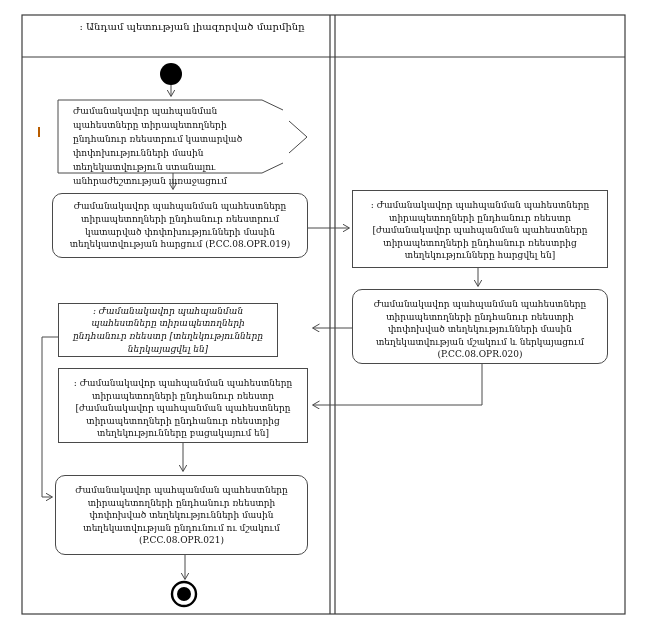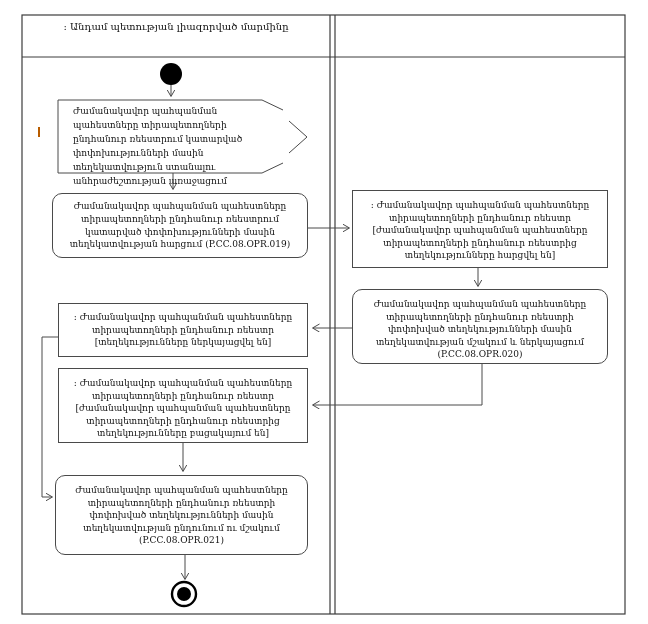--- a/index.html
+++ b/index.html
@@ -48,33 +48,33 @@
     <path d="M352,328 L313,328" fill="none" stroke="#4a4a4a" stroke-width="1" marker-end="url(#arr)"></path>
     <path d="M482,364 L482,405 L313,405" fill="none" stroke="#4a4a4a" stroke-width="1" marker-end="url(#arr)"></path>
     <path d="M58,337 L42,337 L42,497 L52,497" fill="none" stroke="#4a4a4a" stroke-width="1" marker-end="url(#arr)"></path>
     <path d="M183,443 L183,471" fill="none" stroke="#4a4a4a" stroke-width="1" marker-end="url(#arr)"></path>
     <path d="M185,555 L185,579" fill="none" stroke="#4a4a4a" stroke-width="1" marker-end="url(#arr)"></path>
 
     <circle cx="184" cy="594" r="12" fill="none" stroke="#000000" stroke-width="2.4"></circle>
     <circle cx="184" cy="594" r="7" fill="#000000"></circle>
   </svg>
 
-  <div class="lane-title" style="left:27px;top:20px;width:298px;">
+  <div class="lane-title" style="left:43px;top:20px;width:298px;">
     <div>: Անդամ պետության լիազորված մարմինը</div>
   </div>
 
   <div class="tick" style="left:38px;top:127px;"></div>
 
   <div class="signal-text" style="left:73px;top:105px;width:192px;">Ժամանակավոր պահպանման պահեստները տիրապետողների ընդհանուր ռեեստրում կատարված փոփոխությունների մասին տեղեկատվություն ստանալու անհրաժեշտության առաջացում</div>
 
   <div class="node rounded" style="left:52px;top:193px;width:256px;height:65px;">Ժամանակավոր պահպանման պահեստները տիրապետողների ընդհանուր ռեեստրում կատարված փոփոխությունների մասին տեղեկատվության հարցում (P.CC.08.OPR.019)</div>
 
   <div class="node topalign" style="left:352px;top:190px;width:256px;height:78px;">: Ժամանակավոր պահպանման պահեստները տիրապետողների ընդհանուր ռեեստր [ժամանակավոր պահպանման պահեստները տիրապետողների ընդհանուր ռեեստրից տեղեկությունները հարցվել են]</div>
 
   <div class="node rounded topalign" style="left:352px;top:289px;width:256px;height:75px;">Ժամանակավոր պահպանման պահեստները տիրապետողների ընդհանուր ռեեստրի փոփոխված տեղեկությունների մասին տեղեկատվության մշակում և ներկայացում (P.CC.08.OPR.020)</div>
 
-  <div class="node" style="left:58px;top:303px;width:250px;height:54px;">: Ժամանակավոր պահպանման պահեստները տիրապետողների ընդհանուր ռեեստր [տեղեկությունները ներկայացվել են]</div>
+  <div class="node" style="left:58px;top:303px;width:220px;height:54px;font-style:italic;">: Ժամանակավոր պահպանման պահեստները տիրապետողների ընդհանուր ռեեստր [տեղեկությունները ներկայացվել են]</div>
 
   <div class="node topalign" style="left:58px;top:368px;width:250px;height:75px;">: Ժամանակավոր պահպանման պահեստները տիրապետողների ընդհանուր ռեեստր [ժամանակավոր պահպանման պահեստները տիրապետողների ընդհանուր ռեեստրից տեղեկությունները բացակայում են]</div>
 
   <div class="node rounded topalign" style="left:55px;top:475px;width:253px;height:80px;">Ժամանակավոր պահպանման պահեստները տիրապետողների ընդհանուր ռեեստրի փոփոխված տեղեկությունների մասին տեղեկատվության ընդունում ու մշակում (P.CC.08.OPR.021)</div>
 
 </div>
 
 </body></html>

